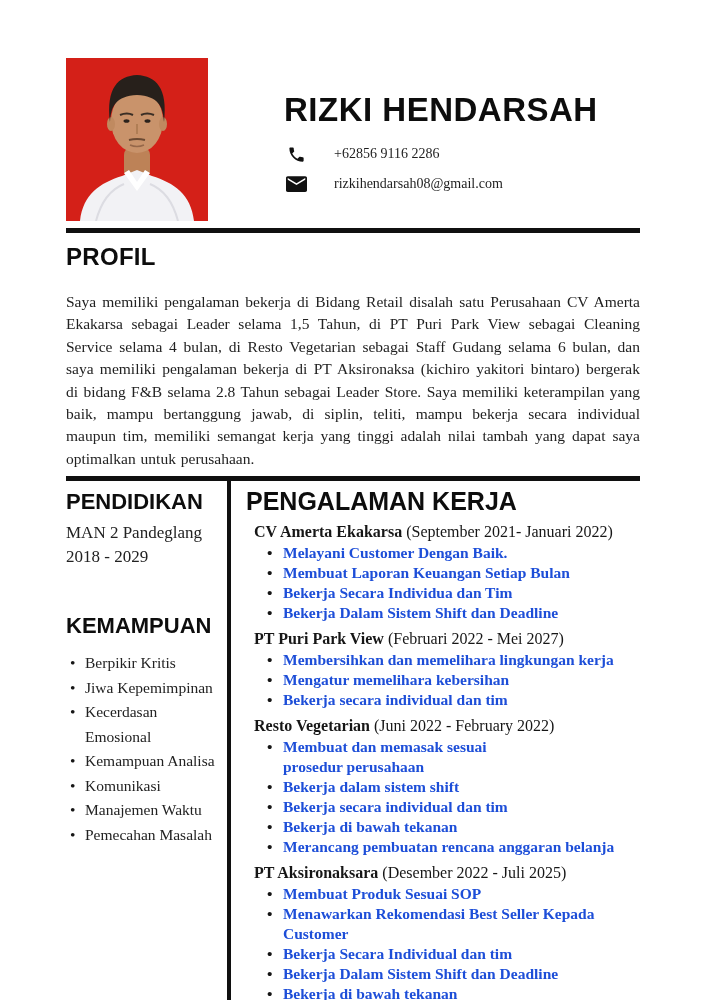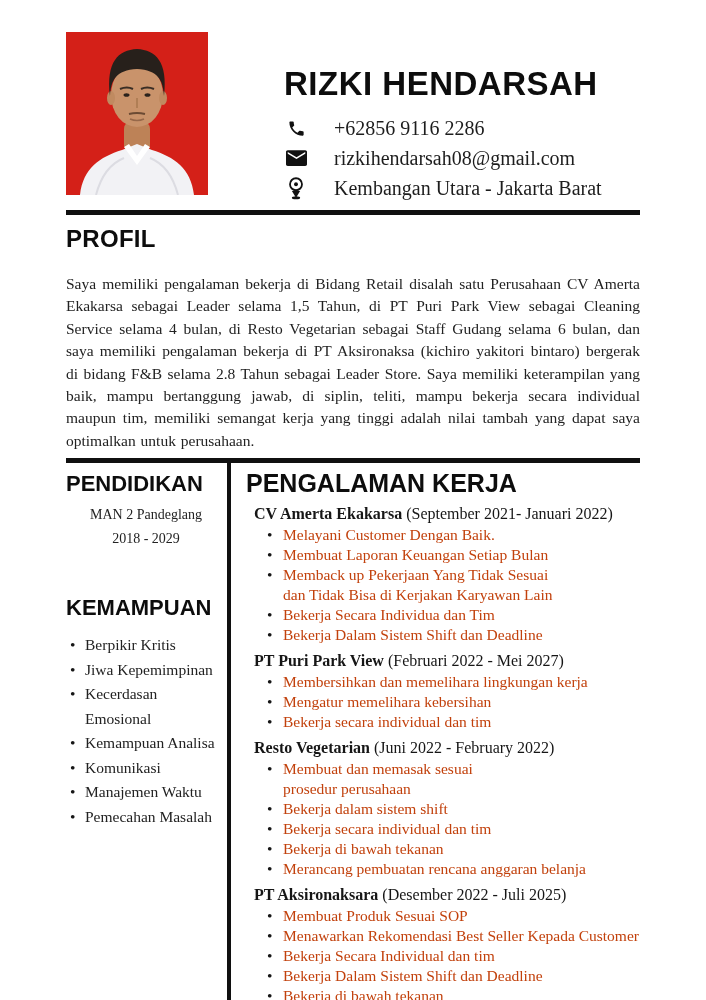--- a/index.html
+++ b/index.html
@@ -4,35 +4,35 @@
 <style>
   * { margin:0; padding:0; box-sizing:border-box; }
   html,body { background:#ffffff; }
   body {
     width:706px; height:1000px; margin:0 auto; position:relative;
     font-family:"Liberation Serif", serif; color:#161616; overflow:hidden;
   }
   .page { width:706px; height:1000px; padding:0 66px; overflow:hidden; }
 
   
-  .header { display:flex; padding-top:32px; }
+  .header { display:flex; padding-top:58px; }
   .photo {
     width:142px; height:163px; position:relative; flex:0 0 auto;
     overflow:hidden; background:#d42018;
   }
   .photo svg { display:block; }
   .header-right { margin-left:76px; padding-top:33px; }
   .name {
     font-family:"Liberation Sans", sans-serif; font-weight:700;
     font-size:33px; letter-spacing:0.5px; color:#0d0d0d; white-space:nowrap;
   }
   .contacts { margin-top:10px; }
   .contact-row { display:flex; align-items:center; height:30px; }
   .contact-icon { width:24px; display:flex; justify-content:center; flex:0 0 auto; }
-  .contact-text { margin-left:26px; font-size:20px; color:#1d1d1d; }
+  .contact-text { margin-left:26px; font-size:14px; color:#1d1d1d; }
 
   
   .hr { height:5px; background:#101010; width:574px; margin-left:0; }
   .hr1 { margin-top:7px; }
   .hr2 { margin-top:6px; }
 
   
   .profil { margin-top:10px; }
   .section-title {
     font-family:"Liberation Sans", sans-serif; font-weight:700;
@@ -46,43 +46,43 @@
   
   .columns { display:flex; min-height:552px; margin-top:0; }
   .col-left { width:160px; flex:0 0 auto; padding-top:8px; }
   .v-divider { width:4px; background:#101010; flex:0 0 auto; margin-left:1px; }
   .col-right { flex:1; padding-left:15px; padding-top:6px; }
 
   .left-title {
     font-family:"Liberation Sans", sans-serif; font-weight:700;
     font-size:22px; color:#0d0d0d;
   }
-  .edu-line { font-size:14px; line-height:24px; color:#222;text-align:center; }
+  .edu-line { font-size:17px; line-height:24px; color:#222; }
   .edu-block { margin-top:6px; }
   .kemampuan-block { margin-top:44px; }
   .skill-list { margin-top:12px; list-style:none; }
   .skill-list li {
     font-size:15.5px; line-height:24.5px; color:#222; padding-left:19px; position:relative;
   }
   .skill-list li::before {
     content:"•"; position:absolute; left:4px; top:0; color:#161616;
   }
 
   .right-title {
     font-family:"Liberation Sans", sans-serif; font-weight:700;
     font-size:25px; color:#0d0d0d;
   }
   .job { margin-top:5px; }
   .job-heading { font-size:16px; line-height:22px; color:#161616; padding-left:8px; }
   .job-company { font-weight:700;text-align:right; }
   .job-period { font-weight:400; }
   .job-bullets { list-style:none; }
   .job-bullets li {
-    font-size:15.5px; line-height:20px; color:#c2410c;
-    padding-left:16px; margin-left:21px; position:relative; white-space:pre-line;
+    font-size:15.5px; line-height:20px; color:#1d4ed8;
+    padding-left:16px; margin-left:21px; position:relative; white-space:pre-line;font-weight:bold;
   }
   .job-bullets li::before {
     content:"•"; position:absolute; left:0; top:0; color:#161616;
   }
 </style>
 </head>
 <body>
 
 <div class="page">
 
@@ -133,31 +133,20 @@
 
         <div class="contact-row">
           <span class="contact-icon">
             <svg width="21" height="16" viewBox="0 0 24 18" fill="#111111">
               <path d="M22 0H2C.9 0 .01.9.01 2L0 16c0 1.1.9 2 2 2h20c1.1 0 2-.9 2-2V2c0-1.1-.9-2-2-2zm0 4l-10 6.25L2 4V2l10 6.25L22 2v2z"></path>
             </svg>
           </span>
           <span class="contact-text">rizkihendarsah08@gmail.com</span>
         </div>
 
-        <div class="contact-row">
-          <span class="contact-icon">
-            <svg width="18" height="24" viewBox="0 0 24 30" fill="none">
-              <circle cx="12" cy="10" r="8" stroke="#111111" stroke-width="2.4" fill="none"></circle>
-              <circle cx="12" cy="10" r="2.6" fill="#111111"></circle>
-              <path d="M6.5 19 L12 28 L17.5 19 Z" fill="#111111"></path>
-              <ellipse cx="12" cy="28" rx="5.5" ry="2" fill="#111111"></ellipse>
-            </svg>
-          </span>
-          <span class="contact-text">Kembangan Utara - Jakarta Barat</span>
-        </div>
       </div>
     </div>
   </div>
 
   <div class="hr hr1"></div>
 
   <div class="profil">
     <div class="section-title">PROFIL</div>
     <div class="profil-text">Saya memiliki pengalaman bekerja di Bidang Retail disalah satu Perusahaan CV Amerta Ekakarsa sebagai Leader selama 1,5 Tahun, di PT Puri Park View sebagai Cleaning Service selama 4 bulan, di Resto Vegetarian sebagai Staff Gudang selama 6 bulan, dan saya memiliki pengalaman bekerja di PT Aksironaksa (kichiro yakitori bintaro) bergerak di bidang F&amp;B selama 2.8 Tahun sebagai Leader Store. Saya memiliki keterampilan yang baik, mampu bertanggung jawab, di siplin, teliti, mampu bekerja secara individual maupun tim, memiliki semangat kerja yang tinggi adalah nilai tambah yang dapat saya optimalkan untuk perusahaan.</div>
   </div>
@@ -195,22 +184,20 @@
       <div class="right-title">PENGALAMAN KERJA</div>
 
       <div class="job">
         <div class="job-heading">
           <span class="job-company">CV Amerta Ekakarsa</span>
           <span class="job-period">(September 2021- Januari 2022)</span>
         </div>
         <ul class="job-bullets">
           <li>Melayani Customer Dengan Baik.</li>
           <li>Membuat Laporan Keuangan Setiap Bulan</li>
-          <li>Memback up Pekerjaan Yang Tidak Sesuai
-dan Tidak Bisa di Kerjakan Karyawan Lain</li>
           <li>Bekerja Secara Individua dan Tim</li>
           <li>Bekerja Dalam Sistem Shift dan Deadline</li>
         </ul>
       </div>
 
       <div class="job">
         <div class="job-heading">
           <span class="job-company">PT Puri Park View</span>
           <span class="job-period">(Februari 2022 - Mei 2027)</span>
         </div>

